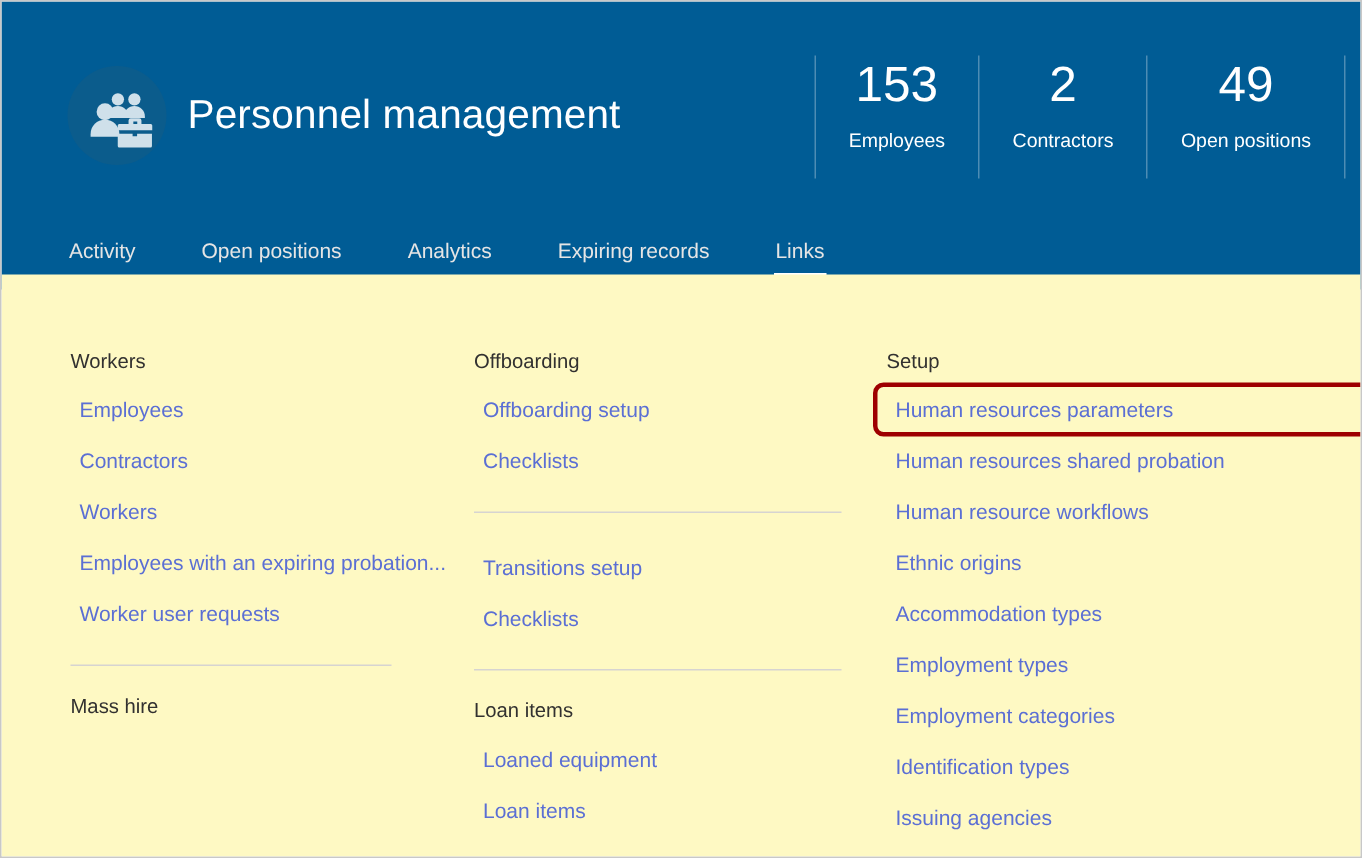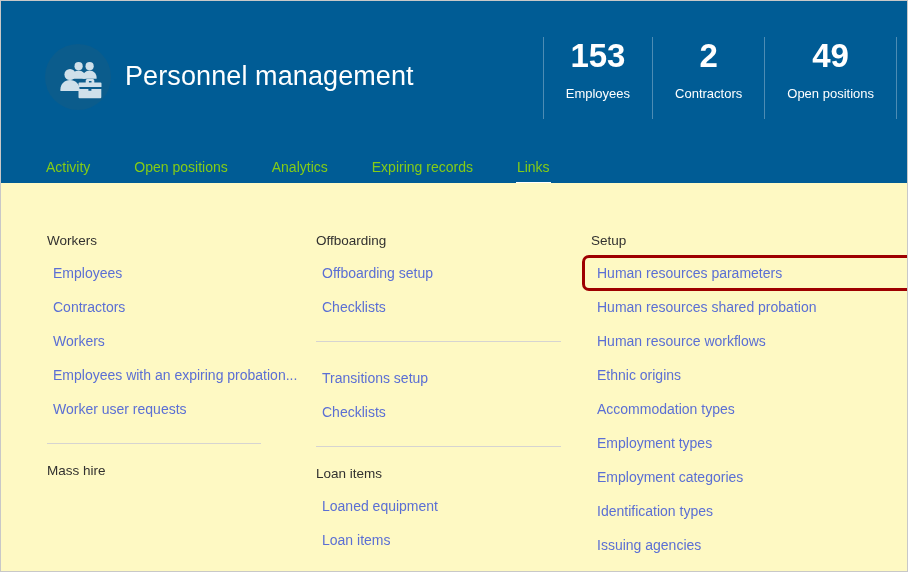--- a/index.html
+++ b/index.html
@@ -78,21 +78,21 @@
     min-width: 104px;
     border-right: 1px solid #4d8cb4;
     display: flex;
     flex-direction: column;
     align-items: center;
   }
   .stat:first-child { border-left: 1px solid #4d8cb4; }
   .stat-value {
     font-size: 33px;
     line-height: 38px;
-    font-weight: 700;
+    font-weight: 400;
     color: #ffffff;
     white-space: nowrap;
   }
   .stat-label {
     margin-top: 11px;
     font-size: 13px;
     color: #ffffff;
     white-space: nowrap;
   }
 
@@ -102,21 +102,21 @@
     left: 0;
     bottom: 0;
     height: 37px;
     display: flex;
     align-items: flex-start;
     padding-left: 34px;
   }
   .tab {
     position: relative;
     font-size: 14px;
-    color: #84cc16;
+    color: #e5e5e5;
     padding: 0 11px;
     margin-right: 22px;
     line-height: 22px;
     white-space: nowrap;
     cursor: pointer;
   }
   .tab.active::after {
     content: "";
     position: absolute;
     left: 10px;

